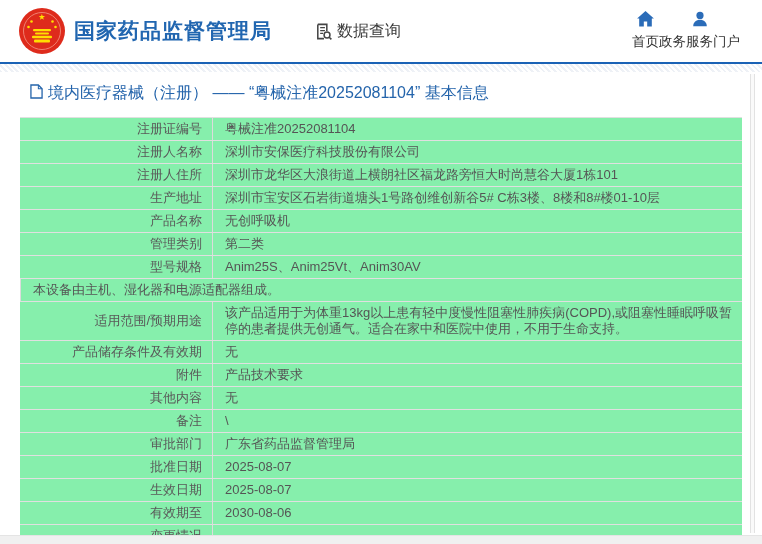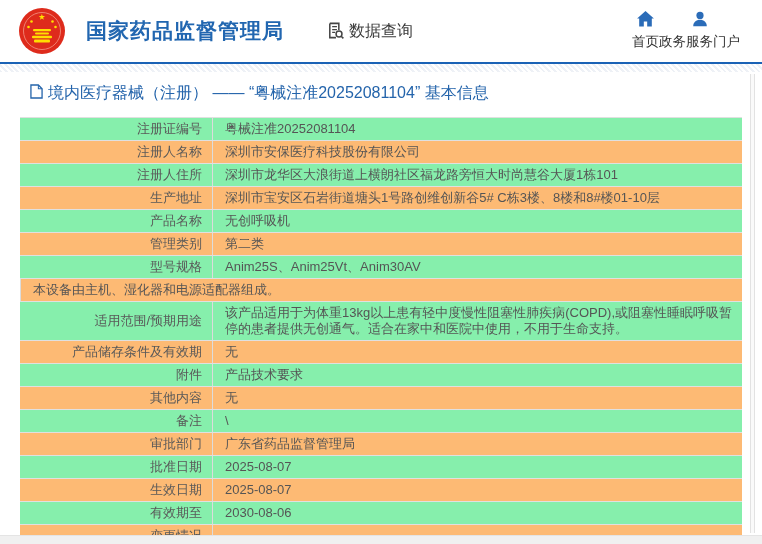--- a/index.html
+++ b/index.html
@@ -13,35 +13,36 @@
 
   
   .topbar {
     height: 62px;
     display: flex;
     align-items: center;
     padding: 0 22px 0 18px;
     background: #fff;
   }
   .logo-wrap { width: 48px; height: 48px; flex: 0 0 auto; }
-  .org-block { margin-left: 20px; }
+  .org-block { margin-left: 8px; }
   .org-cn {
     color: #2166b0;
     font-size: 21px;
     font-weight: bold;
     letter-spacing: 1px;
     line-height: 24px;
   }
   .org-en {
     color: #2f6fb5;
     font-size: 9.5px;
     margin-top: 2px;
   }
   .section-entry {
     display: flex;
+    align-items: center;
     margin-left: 42px;
     color: #3a3a3a;
     font-size: 16px;
   }
   .section-entry .q-icon { margin-right: 4px; display: inline-flex; }
   .top-nav { margin-left: auto; display: flex; }
   .nav-item {
     display: flex; flex-direction: column; align-items: center;
     font-size: 13.5px; color: #333; cursor: pointer; gap: 3px;
   }
@@ -73,21 +74,21 @@
     margin-top: 13px;
     width: 722px;
     border-top: 1px solid #e0e0e0;
     font-size: 13px;
   }
   .trow {
     display: flex;
     border-bottom: 1px solid #e0e0e0;
     background: #86efac;
   }
-  .trow.alt { background: #fdba74; }
+  .trow.alt { background: #86efac; }
   .tlabel {
     flex: 0 0 192px;
     text-align: right;
     padding: 3px 10px 3px 0;
     color: #595959;
     line-height: 16px;
     display: flex; justify-content: flex-end; align-items: center; gap: 3px;
   }
   .tvalue {
     flex: 1 1 auto;

